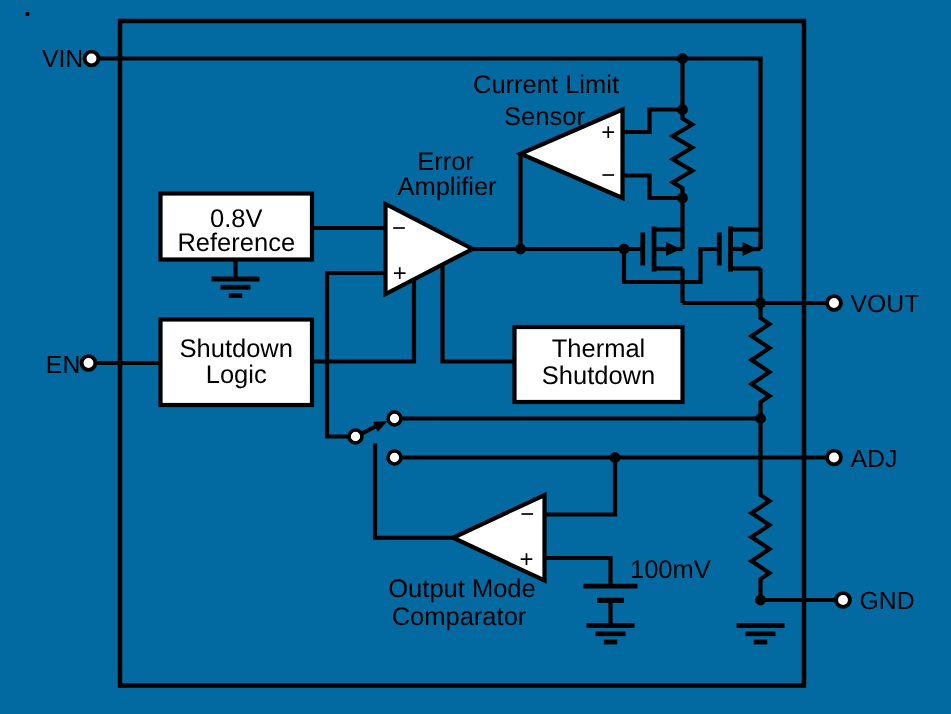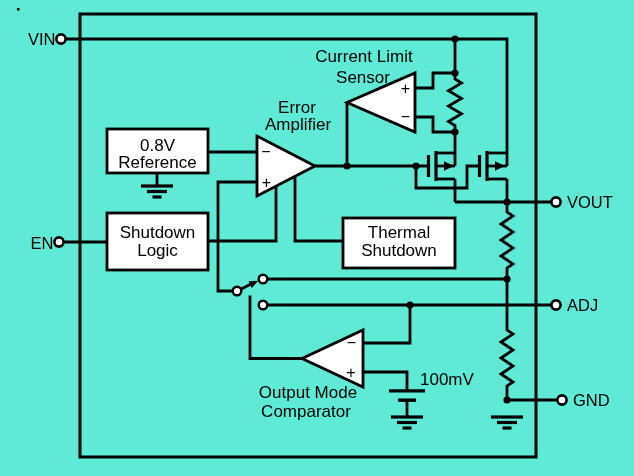--- a/index.html
+++ b/index.html
@@ -1,16 +1,16 @@
 <!DOCTYPE html>
 <html><head>
 <meta charset="utf-8">
 <style>
   html,body{margin:0;padding:0;background:#ffffff;}
-  .stage{width:634px;height:476px;position:relative;background:#5eead4;overflow:hidden;}
+  .stage{width:634px;height:476px;position:relative;background:#0369a1;overflow:hidden;}
   svg{display:block;}
   .w{stroke:#000;stroke-width:2.8;fill:none;}
   .bar{stroke:#000;stroke-width:3.2;fill:none;}
   .bar2{stroke:#000;stroke-width:3.4;fill:none;}
   .blk{fill:#fff;stroke:#000;stroke-width:2.8;}
   .tri{fill:#fff;stroke:#000;stroke-width:2.8;stroke-linejoin:miter;}
   .dot{fill:#000;stroke:none;}
   .oc{fill:#fff;stroke:#000;stroke-width:2.4;}
   .pc{fill:#fff;stroke:#000;stroke-width:2.6;}
   .ah{fill:#000;stroke:none;}

